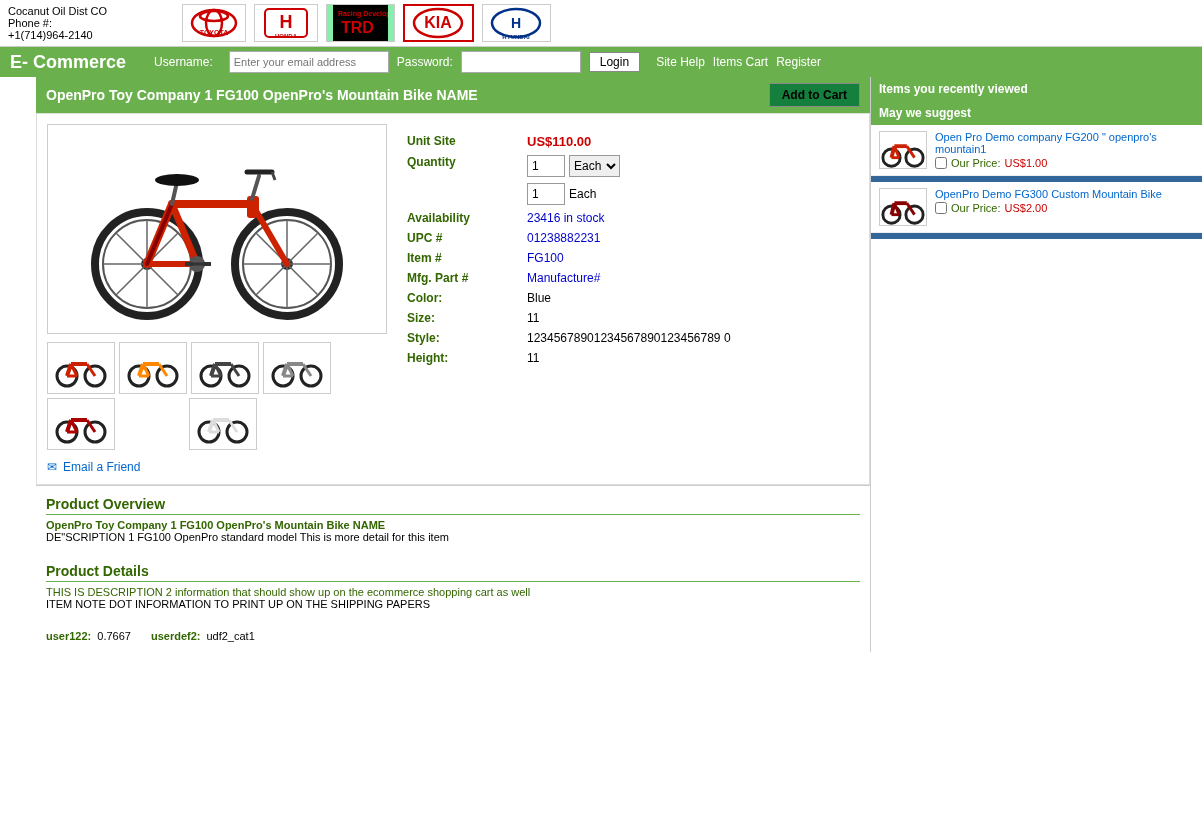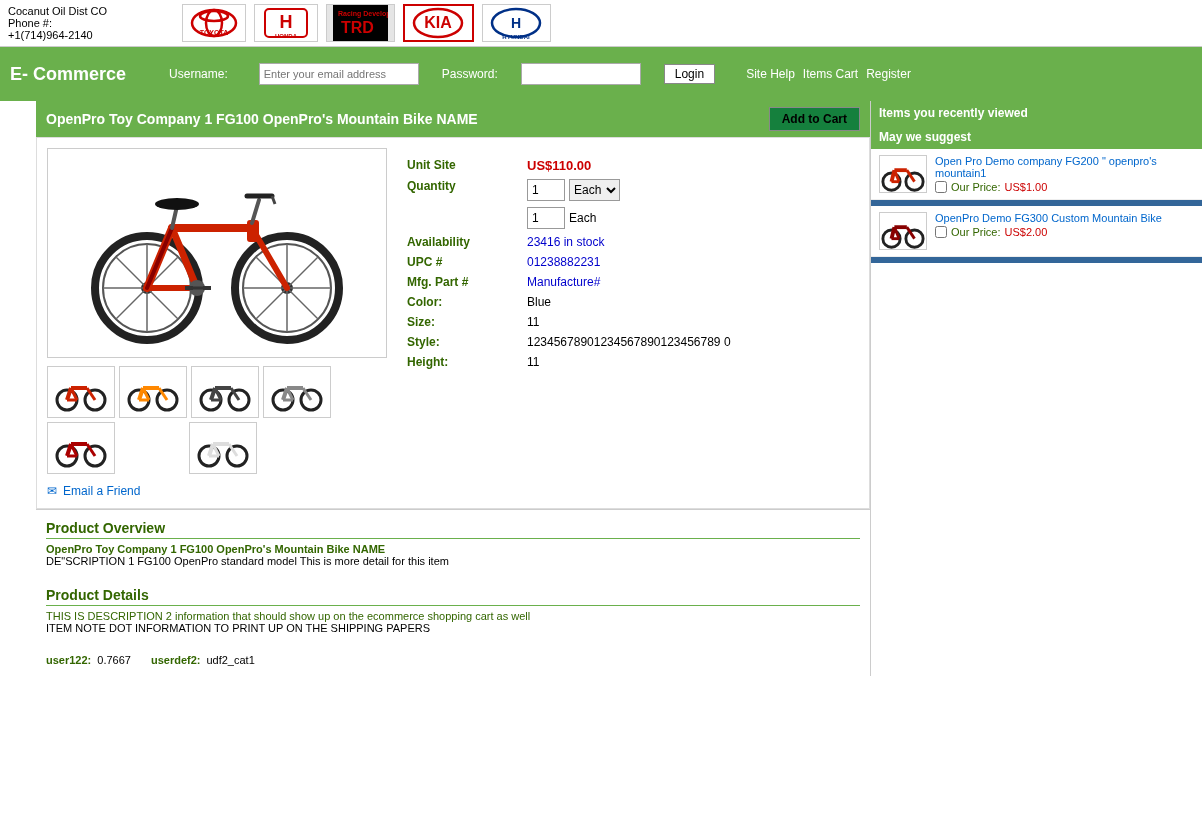--- a/index.html
+++ b/index.html
@@ -5,26 +5,26 @@
     * { box-sizing: border-box; margin: 0; padding: 0; }
     body { font-family: Arial, sans-serif; font-size: 12px; background: #fff; }
 
     
     #header { display: flex; align-items: center; background: #fff; border-bottom: 1px solid #ccc; padding: 4px 8px; gap: 44px; }
     #company-info { font-size: 11px; color: #000; min-width: 130px; }
     #logos { display: flex; align-items: center; gap: 8px; flex: 1; }
     .logo-box { border: 1px solid #ccc; padding: 2px 6px; font-size: 9px; font-weight: bold; display: flex; align-items: center; justify-content: center; height: 38px; min-width: 55px; }
     .logo-toyota { color: #cc0000; }
     .logo-honda { color: #cc0000; }
-    .logo-trd { color: #cc0000; background: #e5e5e5; }
+    .logo-trd { color: #cc0000; background: #86efac; }
     .logo-kia { color: #cc0000; border: 2px solid #cc0000; }
     .logo-hyundai { color: #003087; }
 
     
-    #navbar { background: #6ab04c; display: flex; align-items: center; padding: 16px 10px; gap: 23px; }
+    #navbar { background: #6ab04c; display: flex; align-items: center; padding: 4px 10px; gap: 8px; }
     #ecommerce-title { color: #fff; font-size: 18px; font-weight: bold; margin-right: 20px; }
     #navbar label { color: #fff; font-size: 12px; }
     #navbar input[type="text"], #navbar input[type="password"] { height: 22px; font-size: 11px; padding: 2px 4px; border: 1px solid #aaa; }
     #login-btn { background: #fff; border: 1px solid #888; padding: 2px 10px; font-size: 12px; cursor: pointer; }
     #nav-links { display: flex; gap: 8px; margin-left: 8px; }
     #nav-links a { color: #fff; text-decoration: none; font-size: 12px; }
 
     
     #main { display: flex; gap: 0; margin-left: 36px; }
 
@@ -340,20 +340,24 @@
         <div class="detail-row">
           <span class="detail-label">Availability</span>
           <span class="detail-value link">23416 in stock</span>
         </div>
 
         <div class="detail-row">
           <span class="detail-label">UPC #</span>
           <span class="detail-value link">01238882231</span>
         </div>
 
+        <div class="detail-row">
+          <span class="detail-label">Item #</span>
+          <span class="detail-value link">FG100</span>
+        </div>
 
         <div class="detail-row">
           <span class="detail-label">Mfg. Part #</span>
           <span class="detail-value link">Manufacture#</span>
         </div>
 
         <div class="detail-row">
           <span class="detail-label">Color:</span>
           <span class="detail-value">Blue</span>
         </div>

